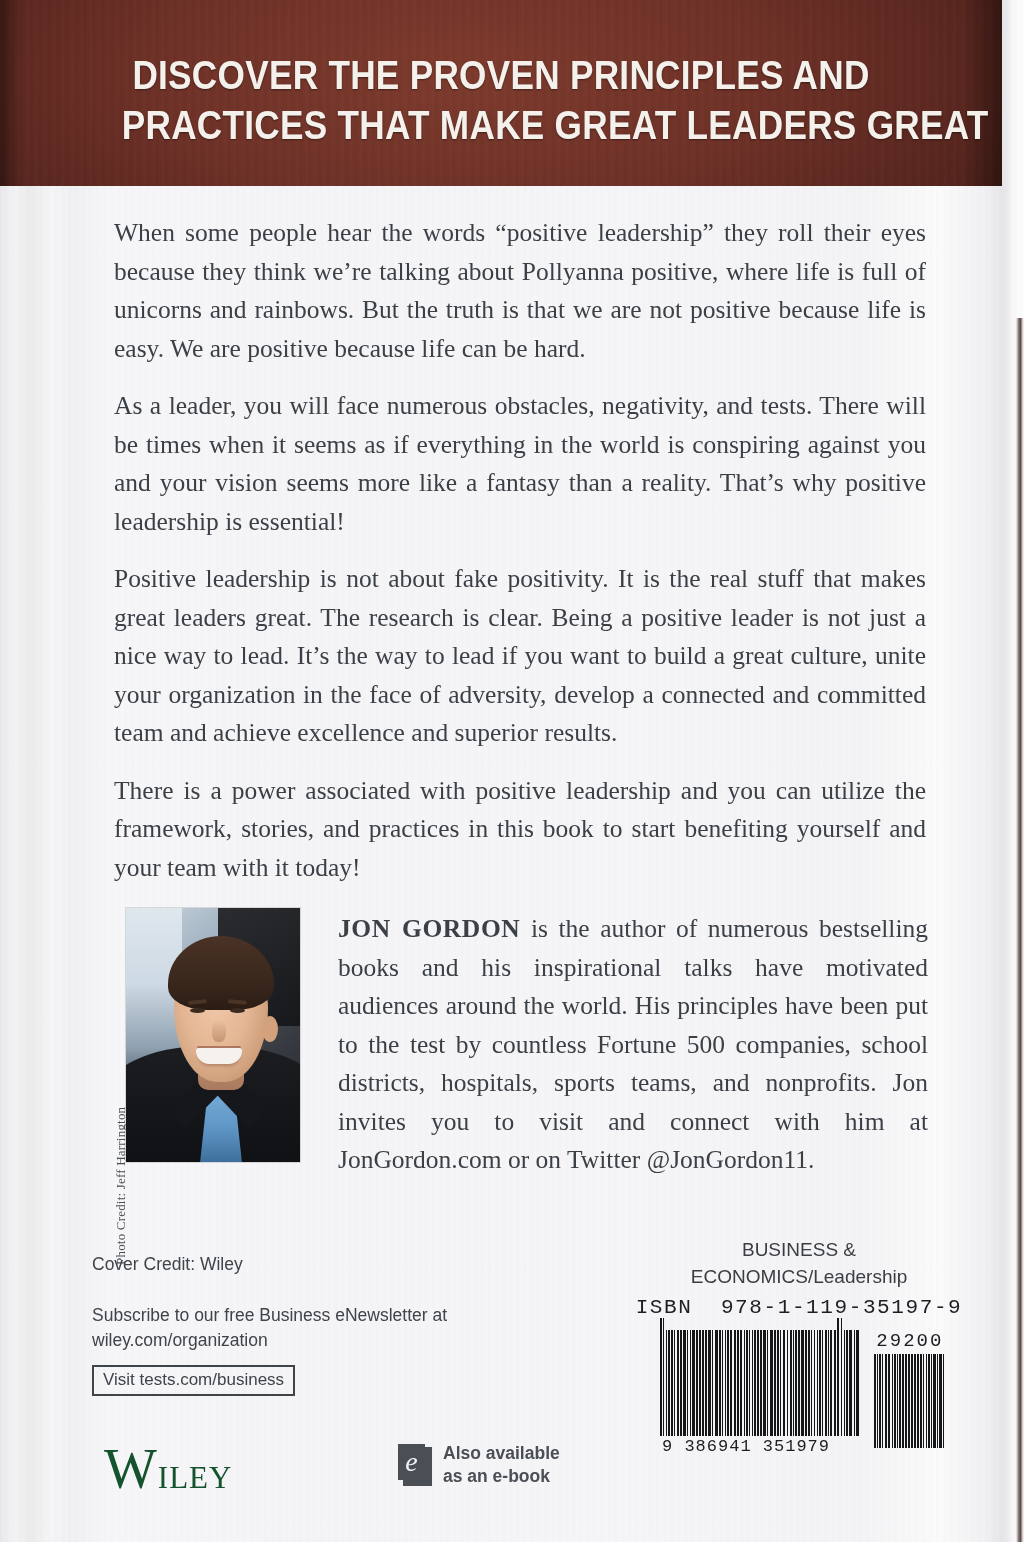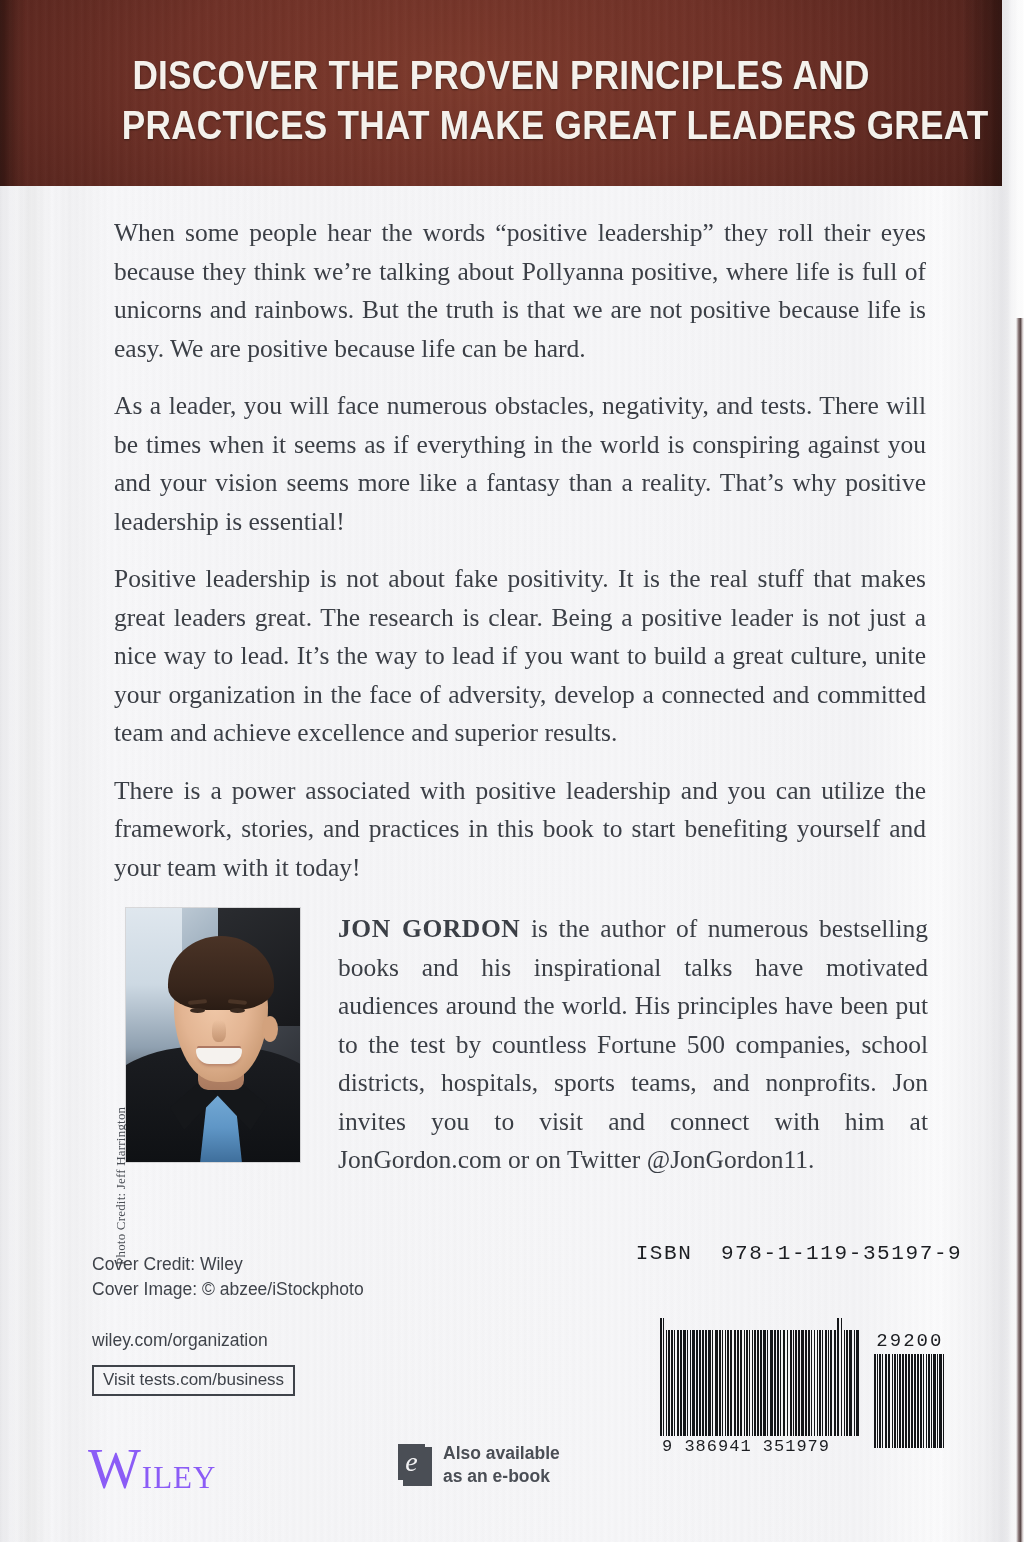--- a/index.html
+++ b/index.html
@@ -290,27 +290,27 @@
     display: inline-block;
     border: 2px solid #3f434a;
     padding: 3px 9px 4px 9px;
     font-size: 17px;
     line-height: 20px;
     background: transparent;
   }
 
   .wiley-logo {
     position: absolute;
-    left: 88px;
+    left: 104px;
     top: 1440px;
     font-family: "Liberation Serif", "DejaVu Serif", serif;
     font-size: 56px;
     line-height: 58px;
     letter-spacing: 1px;
-    color: #8b5cf6;
+    color: #14532d;
     font-variant: small-caps;
     font-weight: 400;
   }
   .wiley-logo .cap { font-size: 56px; }
   .wiley-logo .rest { font-size: 44px; }
 
   .ebook-badge {
     position: absolute;
     left: 398px;
     top: 1442px;
@@ -461,43 +461,44 @@
     </div>
 
     <div class="author-bio">
       <span class="author-name">JON GORDON</span><span> is the author of numerous bestselling books and his inspirational talks have motivated audiences around the world. His principles have been put to the test by countless Fortune 500 companies, school districts, hospitals, sports teams, and nonprofits. Jon invites you to visit and connect with him at JonGordon.com or on Twitter @JonGordon11.</span>
     </div>
   </div>
 
   <div class="footer-left">
     <div class="credits">
       <div>Cover Credit: Wiley</div>
-      <div>Cover Image: © abzee/iStockphoto</div>
     </div>
     <div class="subscribe">
+      <div>Subscribe to our free Business eNewsletter at</div>
       <div>wiley.com/organization</div>
     </div>
     <div class="visit-box">Visit tests.com/business</div>
   </div>
 
   <div class="wiley-logo"><span class="cap">W</span><span class="rest">iley</span></div>
 
   <div class="ebook-badge">
     <div class="ebook-icon">
       <div class="book-back"></div>
       <div class="book-front"></div>
       <div class="e-glyph">e</div>
     </div>
     <div class="ebook-text">
       <div>Also available</div>
       <div>as an e-book</div>
     </div>
   </div>
 
   <div class="footer-right">
+    <div class="cat">BUSINESS &amp; ECONOMICS/Leadership</div>
     <div class="isbn-line"><span>ISBN</span>&nbsp;&nbsp;<span>978-1-119-35197-9</span></div>
   </div>
 
   <div class="barcode-wrap">
     <div class="bc-main">
       <div class="bc-bars">
           <i class="guard" style="width: 1.8087px; margin-right: 1.2px;"></i>
           <i class="guard" style="width: 1.4px; margin-right: 1.2px;"></i>
           <i style="width: 1.4px; margin-right: 1.49217px;"></i>
           <i style="width: 1.4px; margin-right: 1.2px;"></i>

